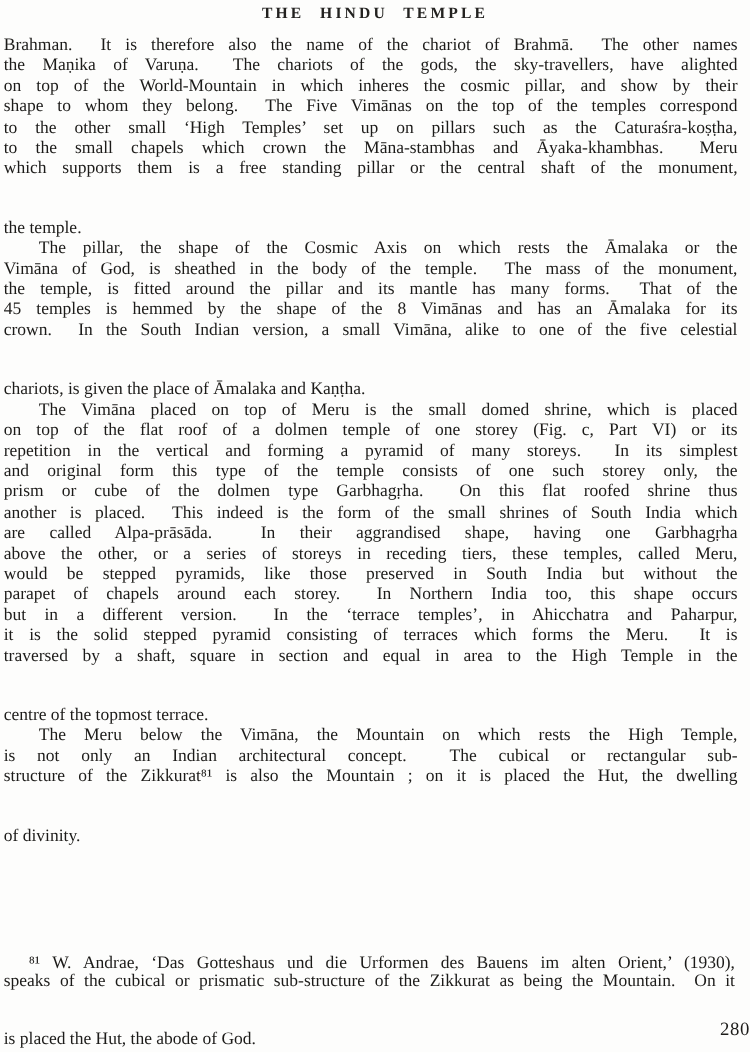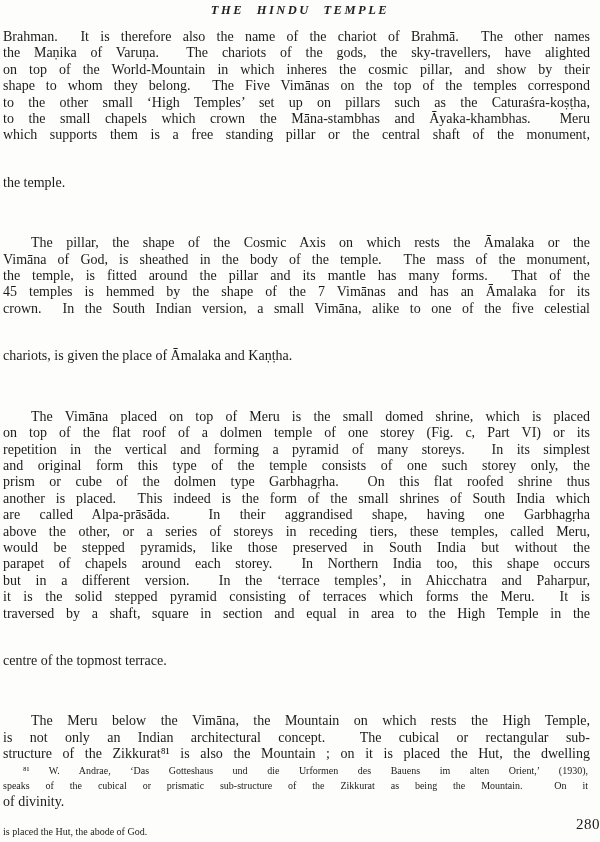--- a/index.html
+++ b/index.html
@@ -14,39 +14,38 @@
   }
   .running-head {
     position: absolute;
     top: 3px; left: 0; width: 100%;
     text-align: center;
     font-size: 12.5px;
     font-weight: 700;
     letter-spacing: 2.5px;
     word-spacing: 7px;
     color: #232220;
-    font-style: italic;
   }
   .body-text {
     position: absolute;
     top: 29px; left: 3px; width: 587px;
     font-size: 14px;
     line-height: 16.4px;
   }
   .line {
     text-align: justify;
     text-align-last: justify;
     white-space: pre-wrap;
   }
   .line.last { text-align-last: left; margin-top: 31px; }
-  .body-text .line.indent { text-indent: 28px; margin-top: 44px; }
+  .body-text .line.indent { text-indent: 28px; }
   .footnote {
     position: absolute;
     top: 763px; left: 3px; width: 585px;
-    font-size: 10px;
+    font-size: 14px;
     line-height: 15.2px;
   }
   .footnote .line.indent { text-indent: 20px; }
   .page-number {
     position: absolute;
     top: 816px; left: 0; width: 100%;
     text-align: right;
     font-size: 15px;
     letter-spacing: 0.5px;
   }
@@ -62,21 +61,21 @@
       <div class="line">the Maṇika of Varuṇa.  The chariots of the gods, the sky-travellers, have alighted</div>
       <div class="line">on top of the World-Mountain in which inheres the cosmic pillar, and show by their</div>
       <div class="line">shape to whom they belong.  The Five Vimānas on the top of the temples correspond</div>
       <div class="line">to the other small ‘High Temples’ set up on pillars such as the Caturaśra-koṣṭha,</div>
       <div class="line">to the small chapels which crown the Māna-stambhas and Āyaka-khambhas.  Meru</div>
       <div class="line">which supports them is a free standing pillar or the central shaft of the monument,</div>
       <div class="line last">the temple.</div>
       <div class="line indent">The pillar, the shape of the Cosmic Axis on which rests the Āmalaka or the</div>
       <div class="line">Vimāna of God, is sheathed in the body of the temple.  The mass of the monument,</div>
       <div class="line">the temple, is fitted around the pillar and its mantle has many forms.  That of the</div>
-      <div class="line">45 temples is hemmed by the shape of the 7 Vimānas and has an Āmalaka for its</div>
+      <div class="line">45 temples is hemmed by the shape of the 8 Vimānas and has an Āmalaka for its</div>
       <div class="line">crown.  In the South Indian version, a small Vimāna, alike to one of the five celestial</div>
       <div class="line last">chariots, is given the place of Āmalaka and Kaṇṭha.</div>
       <div class="line indent">The Vimāna placed on top of Meru is the small domed shrine, which is placed</div>
       <div class="line">on top of the flat roof of a dolmen temple of one storey (Fig. c, Part VI) or its</div>
       <div class="line">repetition in the vertical and forming a pyramid of many storeys.  In its simplest</div>
       <div class="line">and original form this type of the temple consists of one such storey only, the</div>
       <div class="line">prism or cube of the dolmen type Garbhagṛha.  On this flat roofed shrine thus</div>
       <div class="line">another is placed.  This indeed is the form of the small shrines of South India which</div>
       <div class="line">are called Alpa-prāsāda.  In their aggrandised shape, having one Garbhagṛha</div>
       <div class="line">above the other, or a series of storeys in receding tiers, these temples, called Meru,</div>

